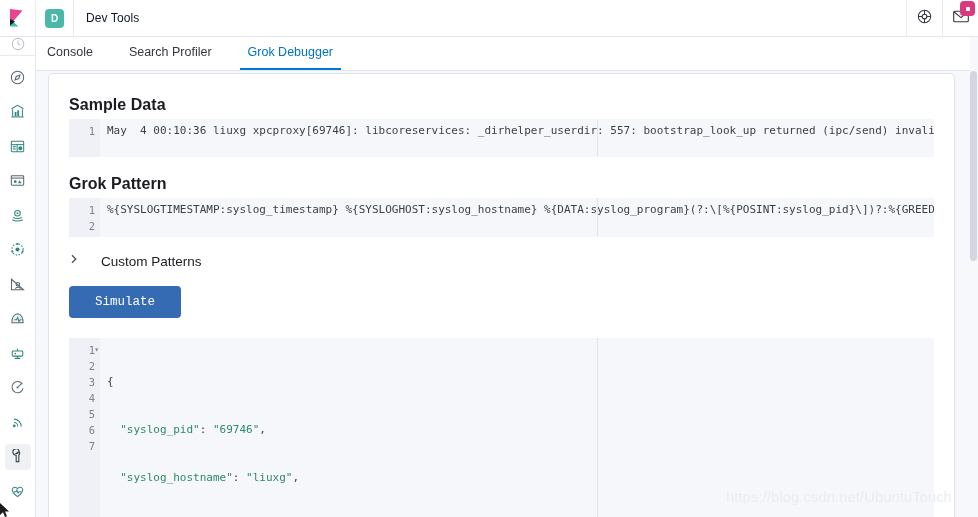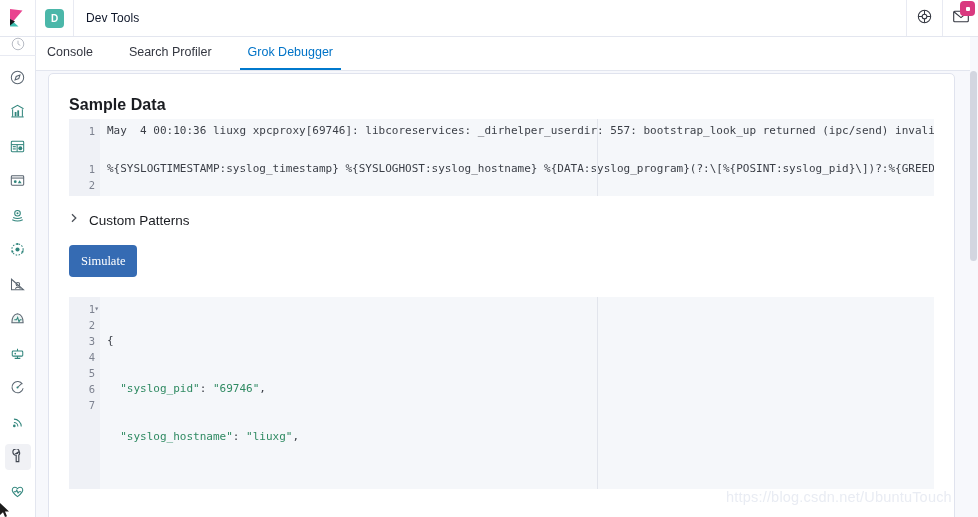--- a/index.html
+++ b/index.html
@@ -167,38 +167,38 @@
   #pattern-editor .ruler { left: 528px; }
   #structured-editor { height: 192px; }
   #structured-editor .ruler { left: 528px; }
 
   .json-key { color: #2f8a62; }
   .json-str { color: #2f8a62; }
   .json-punc { color: #3b3f47; }
 
   
   .accordion {
-    display:flex; align-items:flex-start; gap: 10px;
+    display:flex; align-items:flex-start; gap: 22px;
     margin-top: 17px; margin-bottom: 0;
   }
   .chev {
     width: 10px; height: 10px; display:block;
   }
   .accordion-label { font-size: 13.5px; color: #1a1c21; }
 
   
   .sim-wrap { margin-top: 17px; }
   .btn-simulate {
     background: #356bb3;
     color: #ffffff;
     border: none;
     border-radius: 4px;
     font-size: 12.5px;
-    font-family: Liberation Serif, serif;
-    padding: 0 12px;
+    font-family: Liberation Mono, monospace;
+    padding: 0 26px;
     height: 32px;
     line-height: 32px;
   }
 
   .struct-wrap { margin-top: 20px; }
 
   
   .scrollbar-track {
     position:absolute; top: 71px; right: 0;
     width: 9px; height: 446px;
@@ -438,20 +438,21 @@
 
       <div class="sec-label">Sample Data</div>
       <div class="editor" id="sample-editor">
         <div class="gutter">
             <div>1</div>
           </div>
         <div class="code">May  4 00:10:36 liuxg xpcproxy[69746]: libcoreservices: _dirhelper_userdir: 557: bootstrap_look_up returned (ipc/send) invalid destination port</div>
         <div class="ruler"></div>
       </div>
 
+      <div class="sec-label" style="margin-top:18px;">Grok Pattern</div>
       <div class="editor" id="pattern-editor">
         <div class="gutter">
           <div>1</div>
           <div>2</div>
         </div>
         <div class="code">%{SYSLOGTIMESTAMP:syslog_timestamp} %{SYSLOGHOST:syslog_hostname} %{DATA:syslog_program}(?:\[%{POSINT:syslog_pid}\])?:%{GREEDYDATA:syslog_message}</div>
         <div class="ruler"></div>
       </div>
 
       <div class="accordion">

